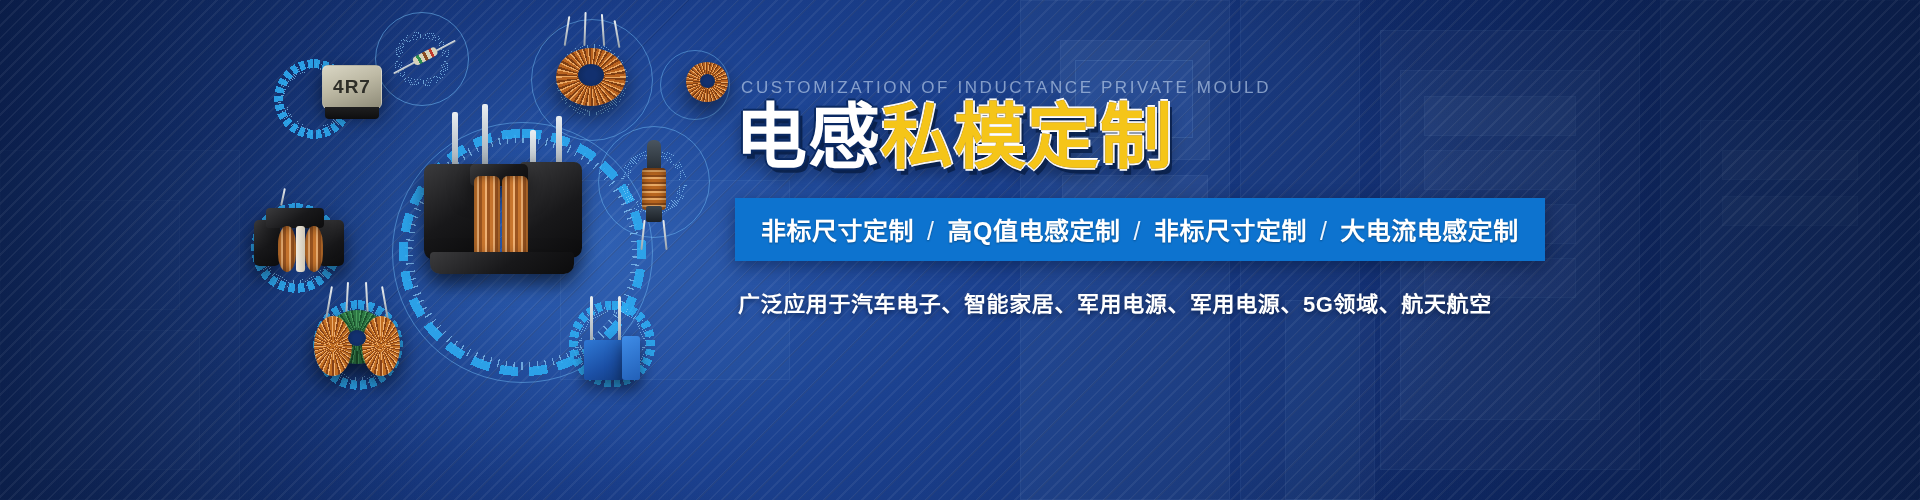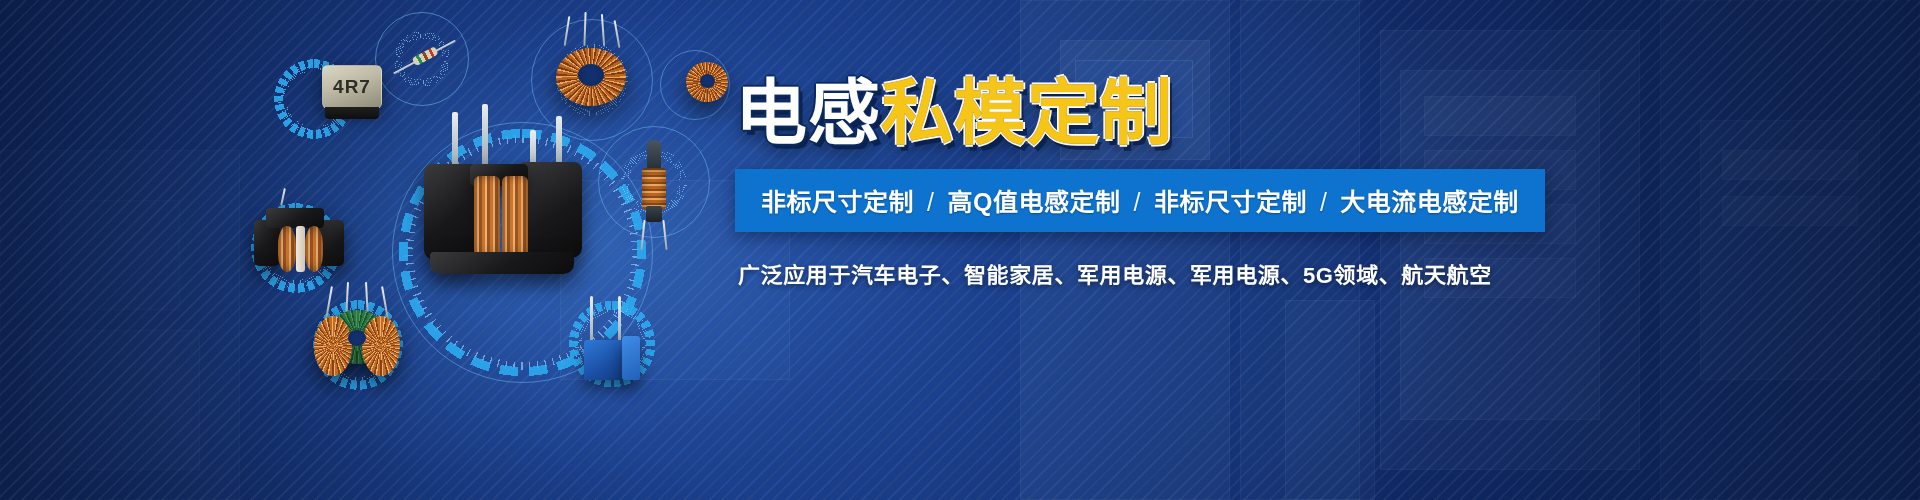--- a/index.html
+++ b/index.html
@@ -124,21 +124,21 @@
   .copy{position:absolute;left:735px;top:78px;width:1000px;}
   .eng{
     color:rgba(196,214,240,.62);
     font-size:17px;letter-spacing:2.6px;font-weight:400;
     white-space:nowrap;margin:0 0 9px 6px;
   }
   .headline{
     margin:0;white-space:nowrap;
     font-size:72px;line-height:1.02;font-weight:700;
     letter-spacing:1px;
-    font-family:Liberation Serif, serif;
+    font-family:Liberation Mono, monospace;
   }
   .h-white{
     color:#ffffff;
     text-shadow:
       0 0 1px #0b2a63, 2px 0 0 #0b2a63, -2px 0 0 #0b2a63,
       0 2px 0 #0b2a63, 0 -2px 0 #0b2a63,
       4px 5px 0 rgba(8,30,72,.85), 0 9px 16px rgba(0,0,0,.45);
   }
   .h-gold{
     color:#f5c518;
@@ -298,20 +298,21 @@
     <div class="blue-part" style="left:44px;top:40px;width:18px;height:44px;
                 background:linear-gradient(150deg,#3f8de8,#2260b8);"></div>
   </div>
 
   <div class="ring ring-thin" style="left:660px;top:50px;width:70px;height:70px;"></div>
   <div class="toroid" style="left:686px;top:62px;width:42px;height:40px;"></div>
   <div class="toroid-hole" style="left:700px;top:74px;width:15px;height:14px;"></div>
 
   <div class="copy">
 
+    <div class="eng">CUSTOMIZATION OF INDUCTANCE PRIVATE MOULD</div>
 
     <h1 class="headline"><span class="h-white">电感</span><span class="h-gold">私模定制</span></h1>
 
     <div class="bar">
       <span class="bar-text"><span>非标尺寸定制</span><span class="bar-sep">/</span><span>高Q值电感定制</span><span class="bar-sep">/</span><span>非标尺寸定制</span><span class="bar-sep">/</span><span>大电流电感定制</span></span>
     </div>
 
     <div class="apply">广泛应用于汽车电子、智能家居、军用电源、军用电源、5G领域、航天航空</div>
   </div>
 

